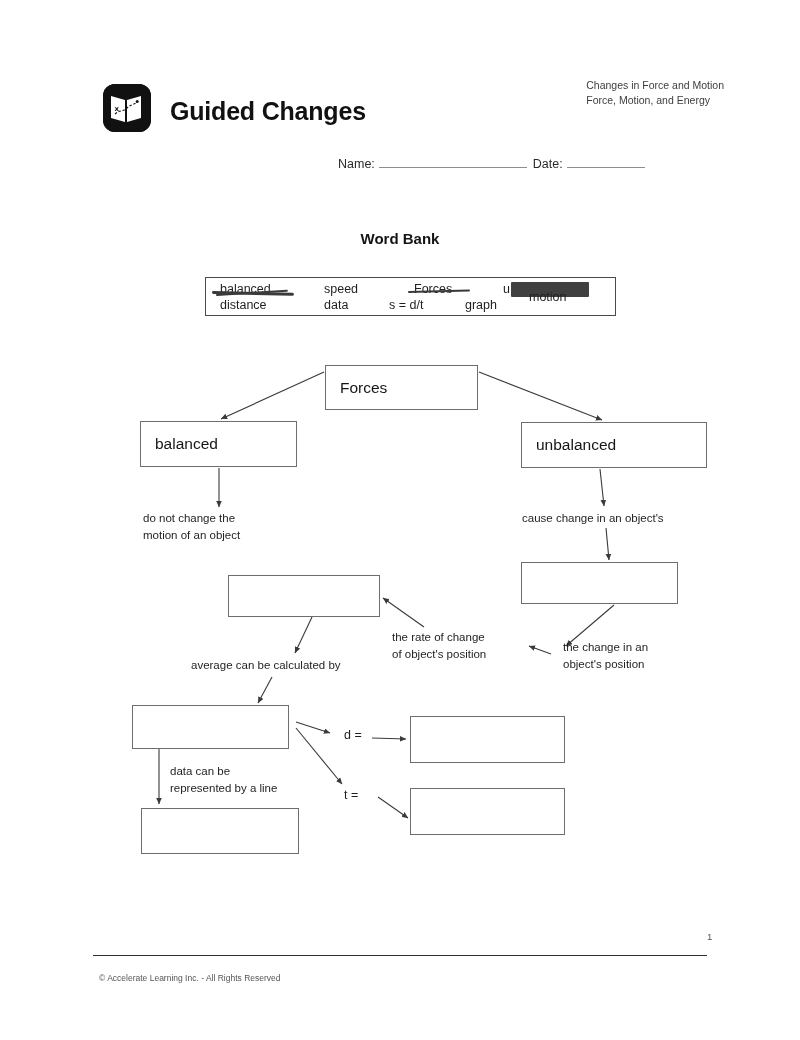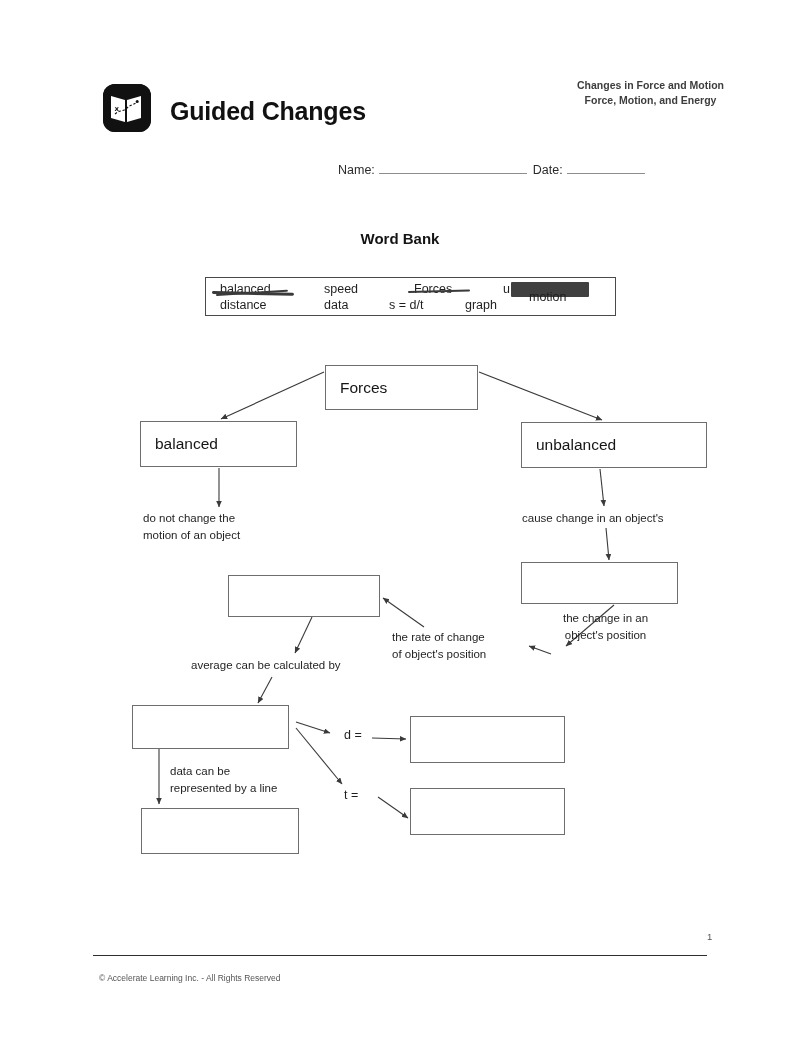--- a/index.html
+++ b/index.html
@@ -41,32 +41,31 @@
     font-size: 25px;
     font-weight: bold;
     letter-spacing: -0.2px;
     color: #111111;
     white-space: nowrap;
   }
   #header-meta {
     position: absolute;
     right: 76px;
     top: 78px;
-    text-align: center;
+    text-align: left;
     font-size: 10.5px;
     color: #3d3d3d;
     line-height: 1.45;
-    font-weight: bold;
   }
 
   
   #namedate {
     position: absolute;
     left: 338px;
-    top: 161px;
+    top: 155px;
     font-size: 12.5px;
     color: #2b2b2b;
     white-space: nowrap;
   }
   #namedate .rule {
     display: inline-block;
     border-bottom: 1.3px solid #8d8d8d;
     height: 12px;
     vertical-align: baseline;
   }
@@ -305,21 +304,21 @@
   </div>
 
   <div class="note" style="left:143px; top:510px;">do not change the
 motion of an object</div>
 
   <div class="note" style="left:522px; top:510px;">cause change in an object's</div>
 
   <div class="note" style="left:392px; top:629px;">the rate of change
 of object's position</div>
 
-  <div class="note" style="left:563px; top:610px;text-align:center;">the change in an
+  <div class="note" style="left:563px; top:639px;">the change in an
 object's position</div>
 
   <div class="note" style="left:191px; top:657px;">average can be calculated by</div>
 
   <div class="note" style="left:170px; top:763px;">data can be
 represented by a line</div>
 
   <div class="note" style="left:344px; top:726px; font-size:12.5px;">d =</div>
 
   <div class="note" style="left:344px; top:786px; font-size:12.5px;">t =</div>

